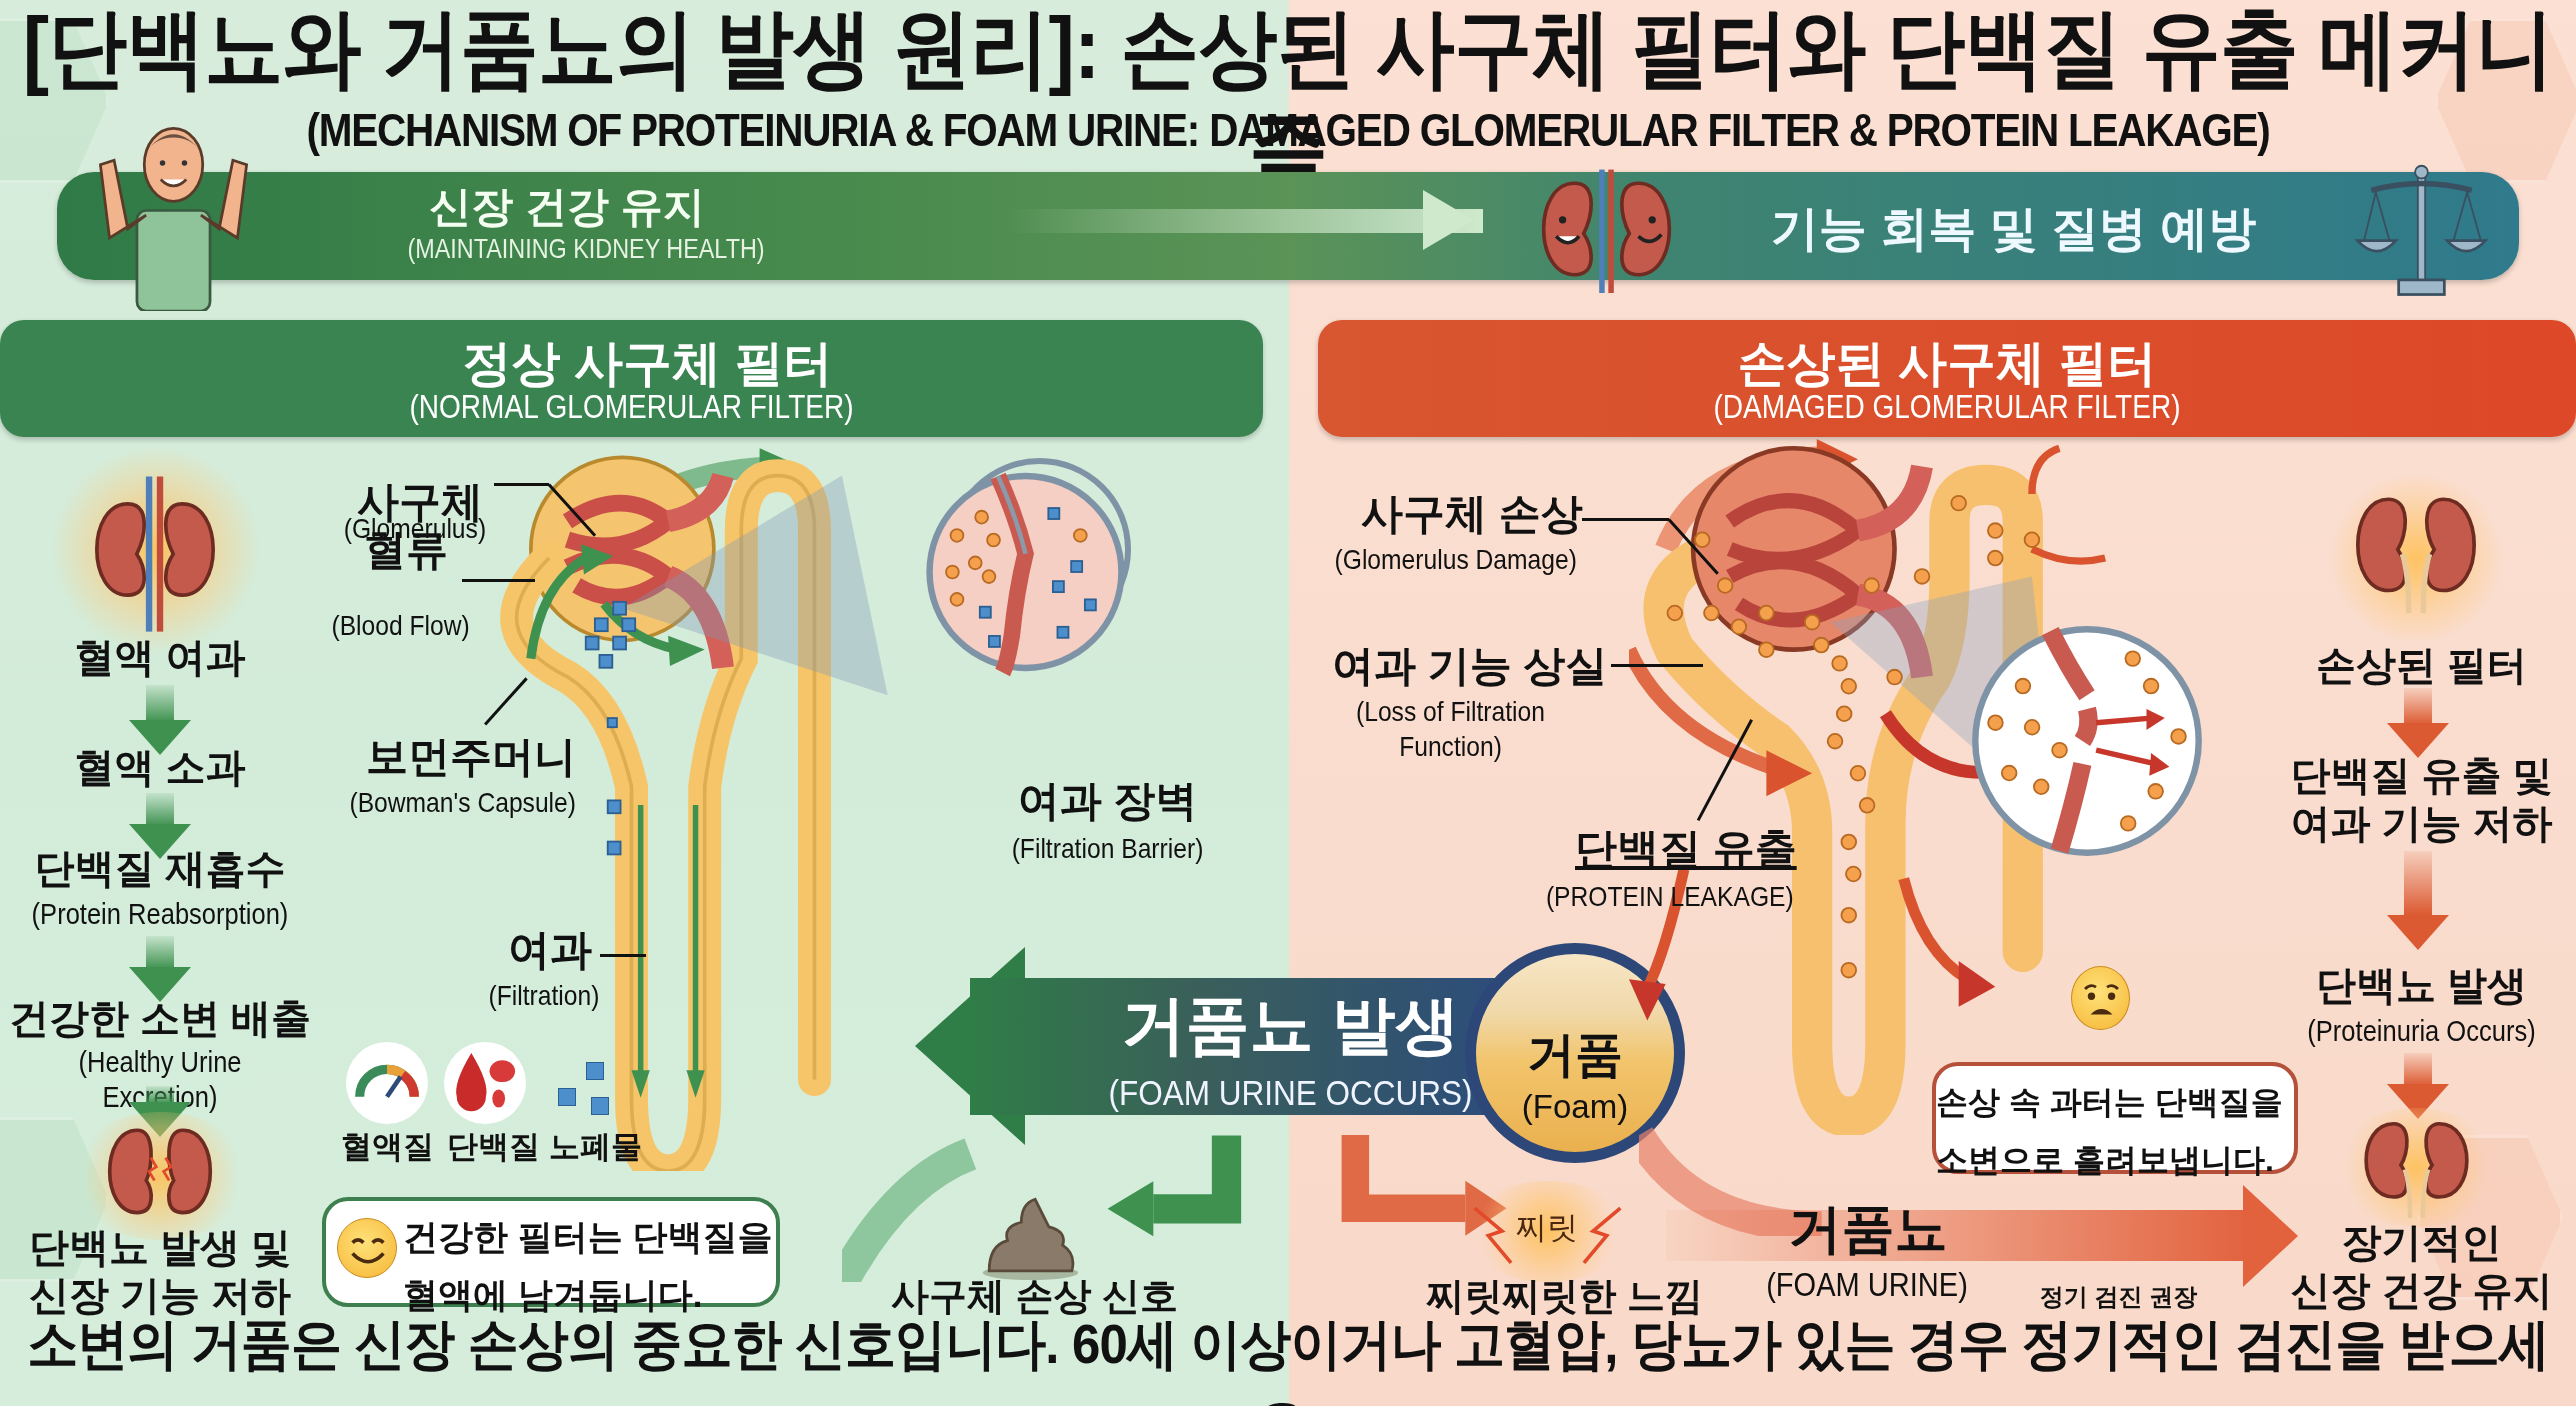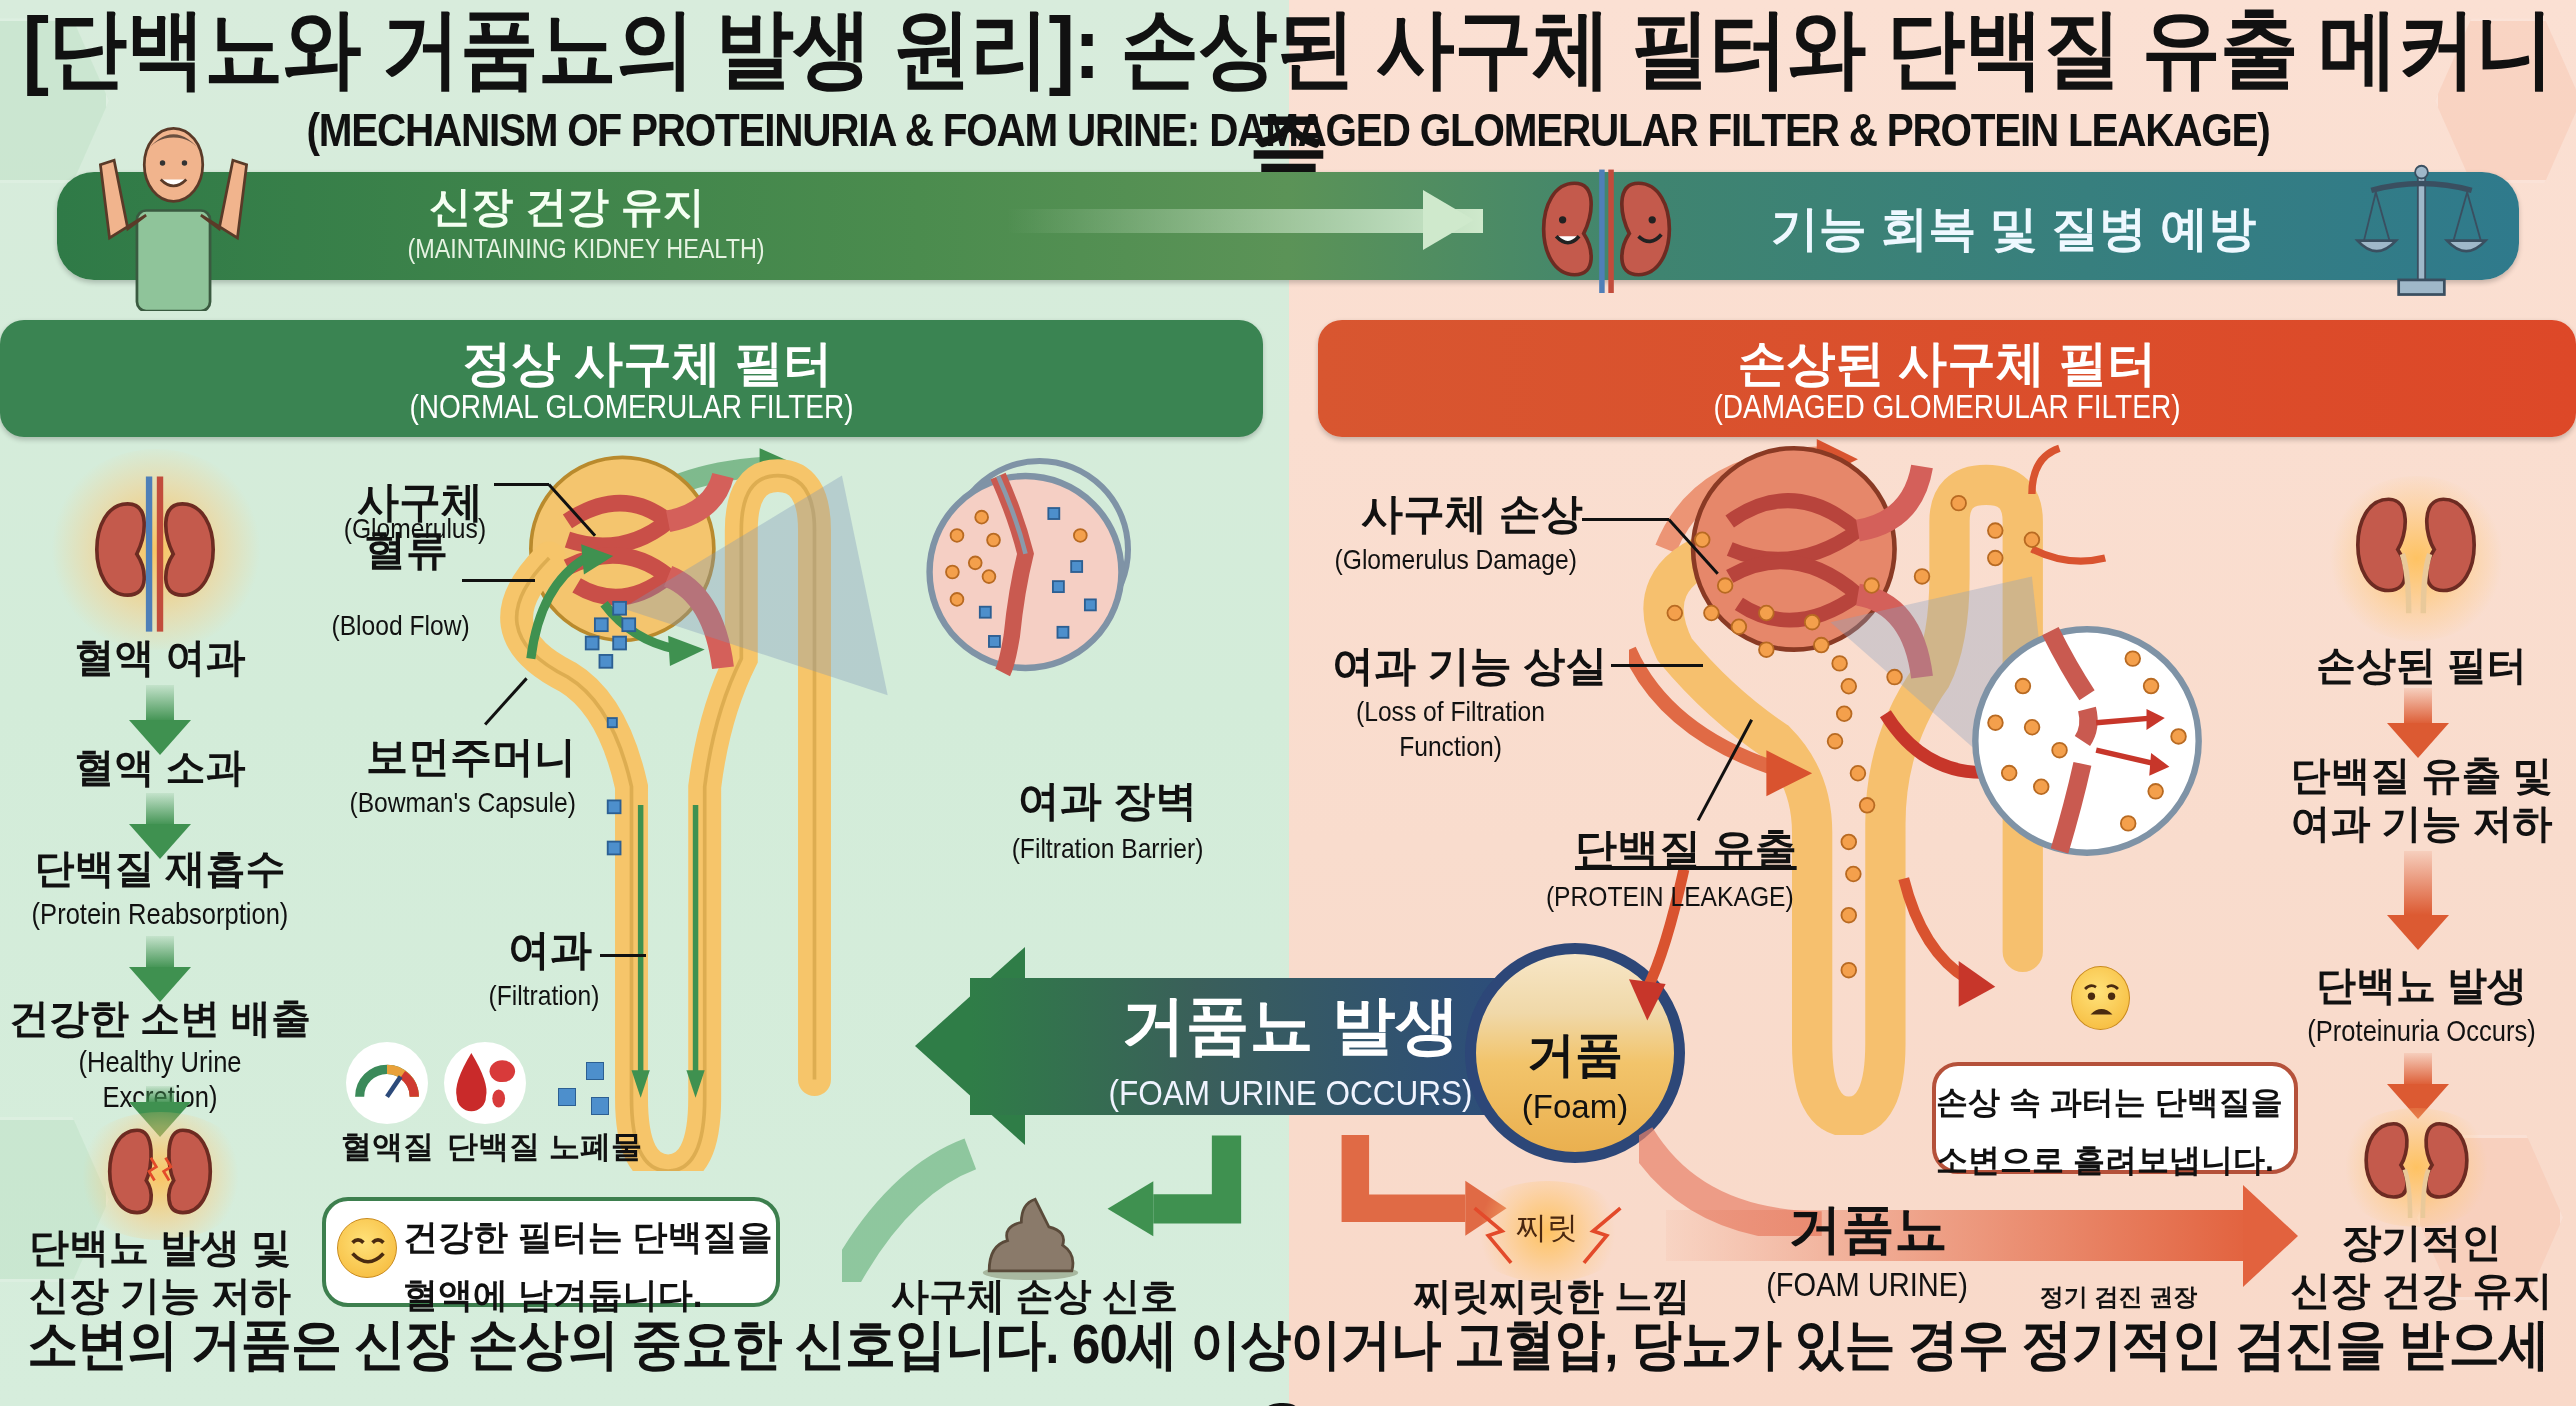--- a/index.html
+++ b/index.html
@@ -419,21 +419,21 @@
   <polygon points="140,50 185,80 140,110" fill="#e06a45"></polygon>
 </svg>
 <div class="kidney-glow" style="left:1465px;top:1181px;width:165px;height:101px;"></div>
 <div class="abs" style="left:1465px;top:1190px;width:165px;height:82px;">
   <svg width="165" height="82" viewBox="0 0 180 90">
       <path d="M10 20 L40 45 L25 50 L50 80" stroke="#e34a2a" stroke-width="4" fill="none"></path>
       <path d="M170 20 L140 45 L155 50 L130 80" stroke="#e34a2a" stroke-width="4" fill="none"></path>
     </svg>
 </div>
 <div class="abs center" style="left:1501px;top:1207px;width:92px;font-size:31px;font-weight:400;color:#4a2810;">찌릿</div>
-<div class="abs lbl-ko center" style="left:1401px;top:1272px;width:302px;font-size:38px;">찌릿찌릿한 느낌</div>
+<div class="abs lbl-ko center" style="left:1401px;top:1272px;width:302px;font-size:38px;text-align:right;">찌릿찌릿한 느낌</div>
 
 <svg class="abs" style="left:1639px;top:1126px;" width="201" height="110" viewBox="0 0 220 120">
   <path d="M0 10 Q60 110 200 110" stroke="#e8826a" stroke-width="34" fill="none" opacity="0.7"></path>
 </svg>
 <div class="red-arrow-big"></div>
 <div class="red-arrow-big-head"></div>
 <div class="abs lbl-ko center" style="left:1758px;top:1199px;width:220px;font-size:53px;line-height:60px;">거품뇨</div>
 <div class="abs lbl-en center" style="left:1739px;top:1267px;width:256px;font-size:33px;">(FOAM URINE)</div>
 <div class="abs lbl-ko center" style="left:1986px;top:1272px;width:265px;font-size:24px;">정기 검진 권장</div>
 

